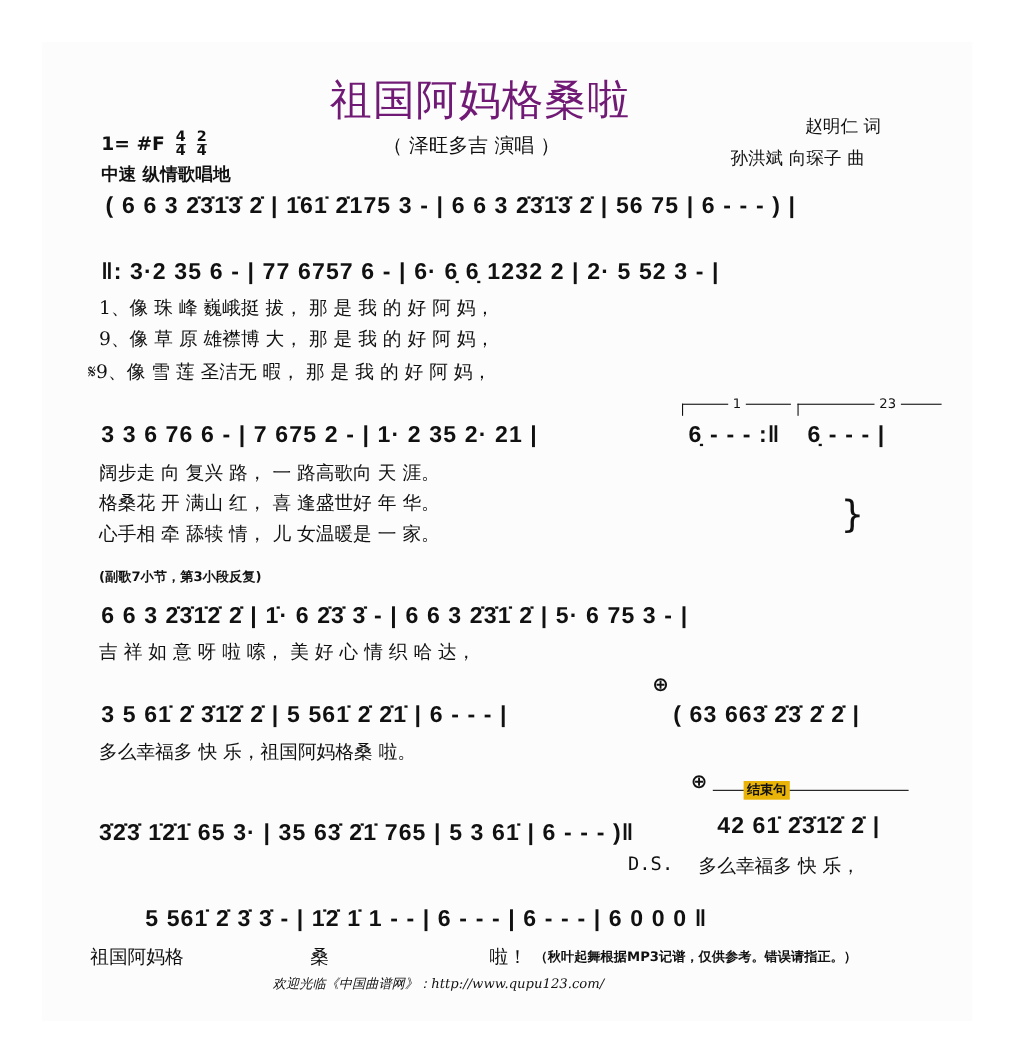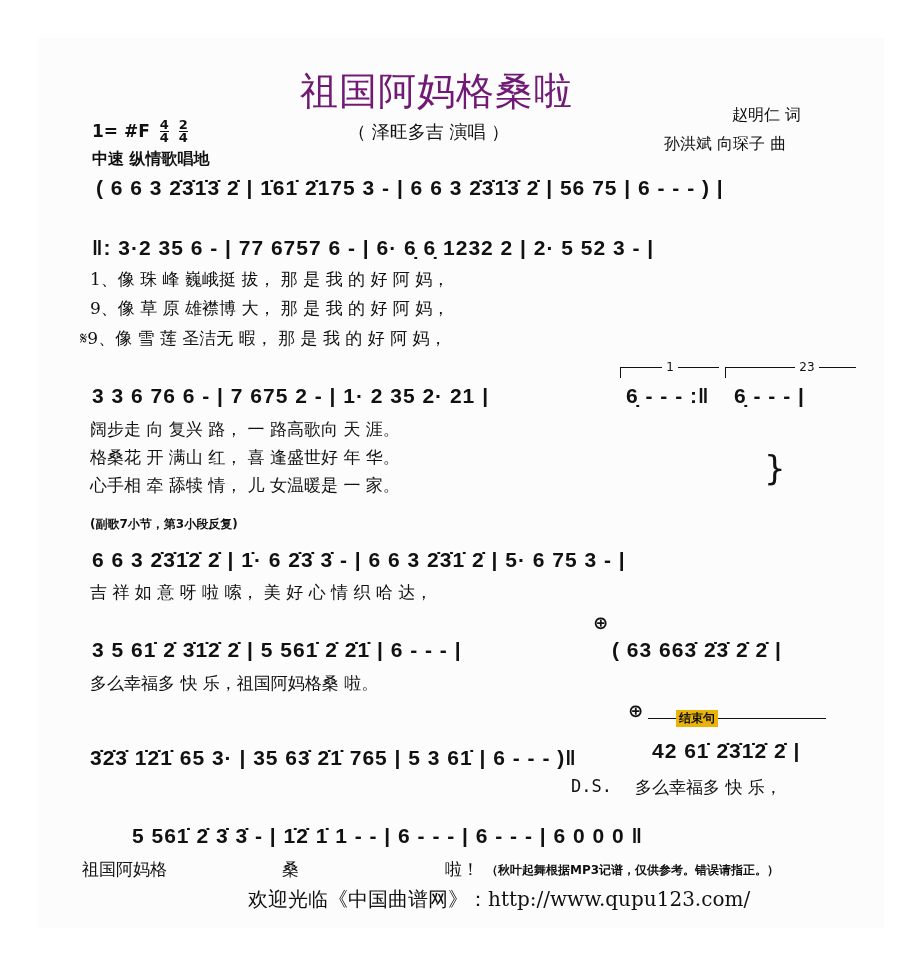--- a/index.html
+++ b/index.html
@@ -12,21 +12,21 @@
   .composer{left:664px;top:134px;font-size:16px;font-family:"DejaVu Serif","Liberation Serif",serif;}
   .key{left:92px;top:119px;font-size:17px;font-weight:bold;}
   .tempo{left:92px;top:149px;font-size:16px;font-weight:bold;}
   .frac{display:inline-block;vertical-align:middle;text-align:center;font-size:13px;line-height:12px;margin-left:4px;}
   .note-row{font-family:"Liberation Sans","DejaVu Sans",sans-serif;font-weight:bold;font-size:21px;letter-spacing:1px;}
   .lyric{font-family:"DejaVu Serif","Liberation Serif",serif;font-size:17px;}
   .volta{border-top:1.5px solid #111;border-left:1.5px solid #111;height:10px;font-size:12px;text-align:center;line-height:0;}
   .volta span{background:#fcfcfc;padding:0 4px;position:relative;top:-1px;}
   .coda{font-size:18px;font-weight:bold;}
   .endline{border-top:1.5px solid #111;}
-  .footer{left:248px;top:886px;font-size:20px;font-family:"DejaVu Serif","Liberation Serif",serif;}
+  .footer{left:248px;top:886px;font-size:12px;font-family:"DejaVu Serif","Liberation Serif",serif;font-style:italic;}
   .note-remark{font-size:12px;font-weight:bold;}
 </style>
 </head>
 <body>
 
 <div class="page"></div>
 
 <div class="abs title">祖国阿妈格桑啦</div>
 <div class="abs singer">（ 泽旺多吉 演唱 ）</div>
 <div class="abs lyricist">赵明仁 词</div>

